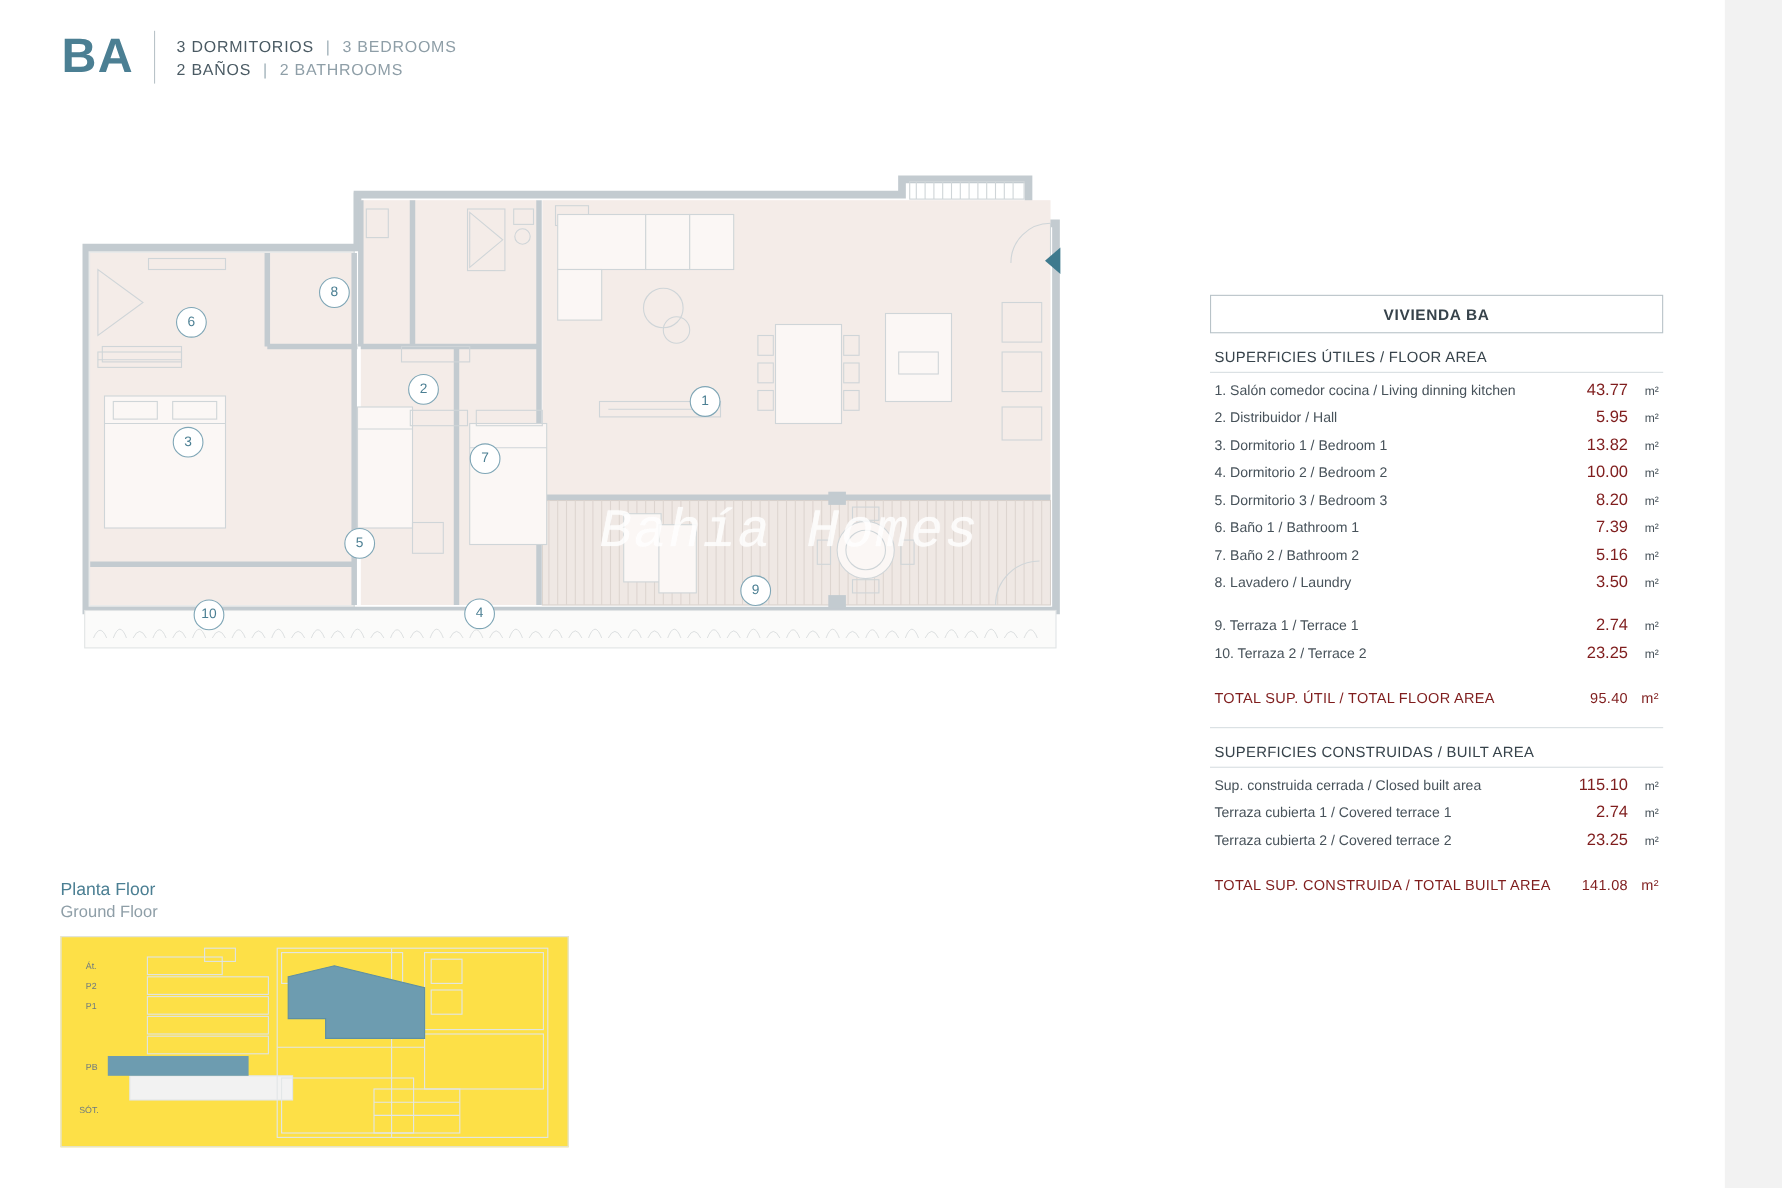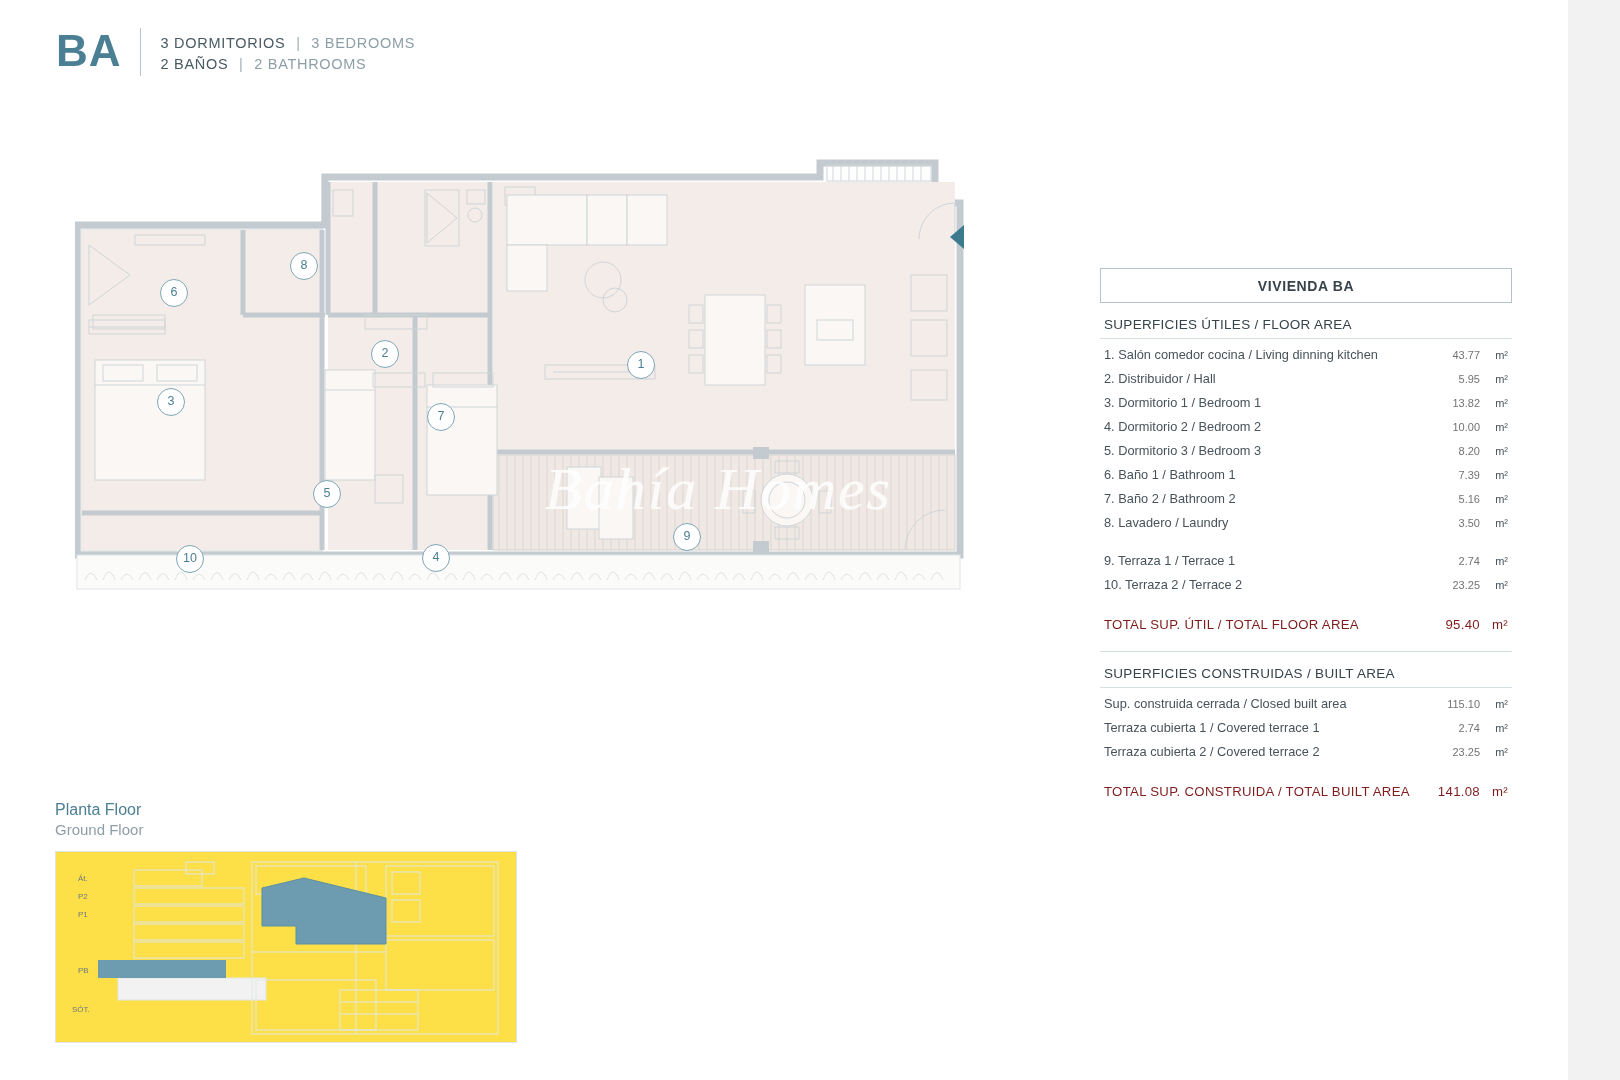--- a/index.html
+++ b/index.html
@@ -79,23 +79,23 @@
     color: #4b7f93;
     font-size: 12.5px;
     line-height: 25px;
     text-align: center;
   }
 
   
   .watermark {
     position: absolute;
     left: 545px; top: 455px;
-    font-family: Liberation Serif, serif;
+    font-family: Liberation Mono, monospace;
     font-style: italic;
-    font-size: 60px;
+    font-size: 49px;
     color: #ffffff;
     opacity: 0.85;
     letter-spacing: 2px;
     pointer-events: none;
     text-shadow: 0 0 1px rgba(255,255,255,0.8);
   }
 
   
   .entry-arrow {
     position: absolute;
@@ -137,22 +137,22 @@
     line-height: 20px;
   }
   .row .lbl {
     flex: 1 1 auto;
     color: #47525a;
     font-size: 12.8px;
   }
   .row .val {
     width: 58px;
     text-align: right;
-    color: #737373;
-    font-size: 11px;
+    color: #7f1d1d;
+    font-size: 15px;
   }
   .row .unit {
     width: 28px;
     text-align: right;
     color: #47525a;
     font-size: 11px;
   }
   .row.total {
     margin-top: 12px;
     padding-top: 6px;

